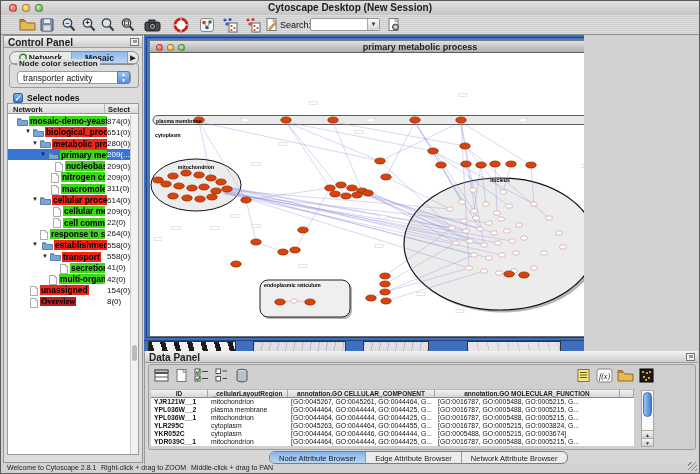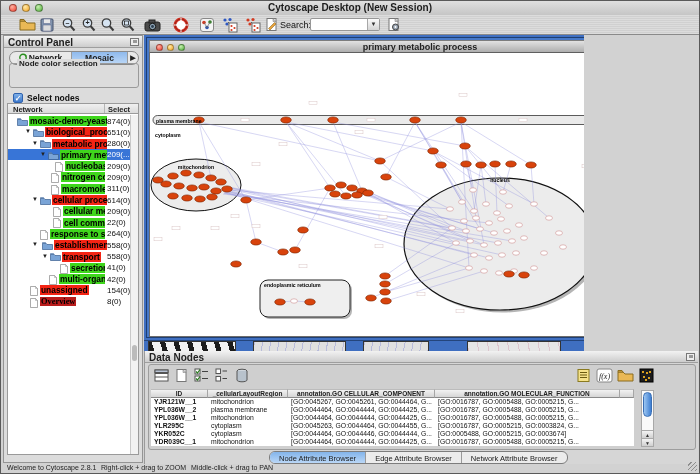--- a/index.html
+++ b/index.html
@@ -240,20 +240,21 @@
             </svg></span>
           <span>Network</span>
         </div>
       <div class="cptab mos">
           <span>Mosaic</span>
         </div>
       <div class="cptab ovf">▶</div>
     </div>
     <div class="fs">
       <span class="lg">Node color selection</span>
+      <div class="combo"><span>transporter activity</span><span class="step">▲<br>▼</span></div>
     </div>
     <div class="chkrow">
       <span class="chk">✓</span>
       <span class="chklbl">Select nodes</span>
     </div>
     <div class="tree">
       <div class="tree-h">
         <span class="c1">Network</span>
         <span class="dv"></span>
         <span class="c2">Select</span>
@@ -616,21 +617,21 @@
     </div>
     <div class="strip">
       <div class="mseg dark" style="left:4px;width:88px"></div>
       <div class="mseg lt1" style="left:109px;width:93px"></div>
       <div class="mseg lt1" style="left:219px;width:66px"></div>
       <div class="mseg lt2" style="left:323px;width:94px"></div>
     </div>
   </div>
 
   <div class="dp">
-    <div class="panel-h">Data Nodes</div>
+    <div class="panel-h">Data Panel</div>
     <span class="float-ic"></span>
     <div class="dpbox">
       <div class="dpicons" id="dpl">
           <span class="dpi">
             <svg width="15" height="15">
               <rect x="1" y="2" width="13" height="11" fill="#fff" stroke="#555"></rect>
               <line x1="1" y1="5.5" x2="14" y2="5.5" stroke="#555"></line>
               <line x1="1" y1="9" x2="14" y2="9" stroke="#555"></line>
               <rect x="1" y="2" width="13" height="2.5" fill="#b9c4d6" stroke="#555"></rect>
             </svg>

